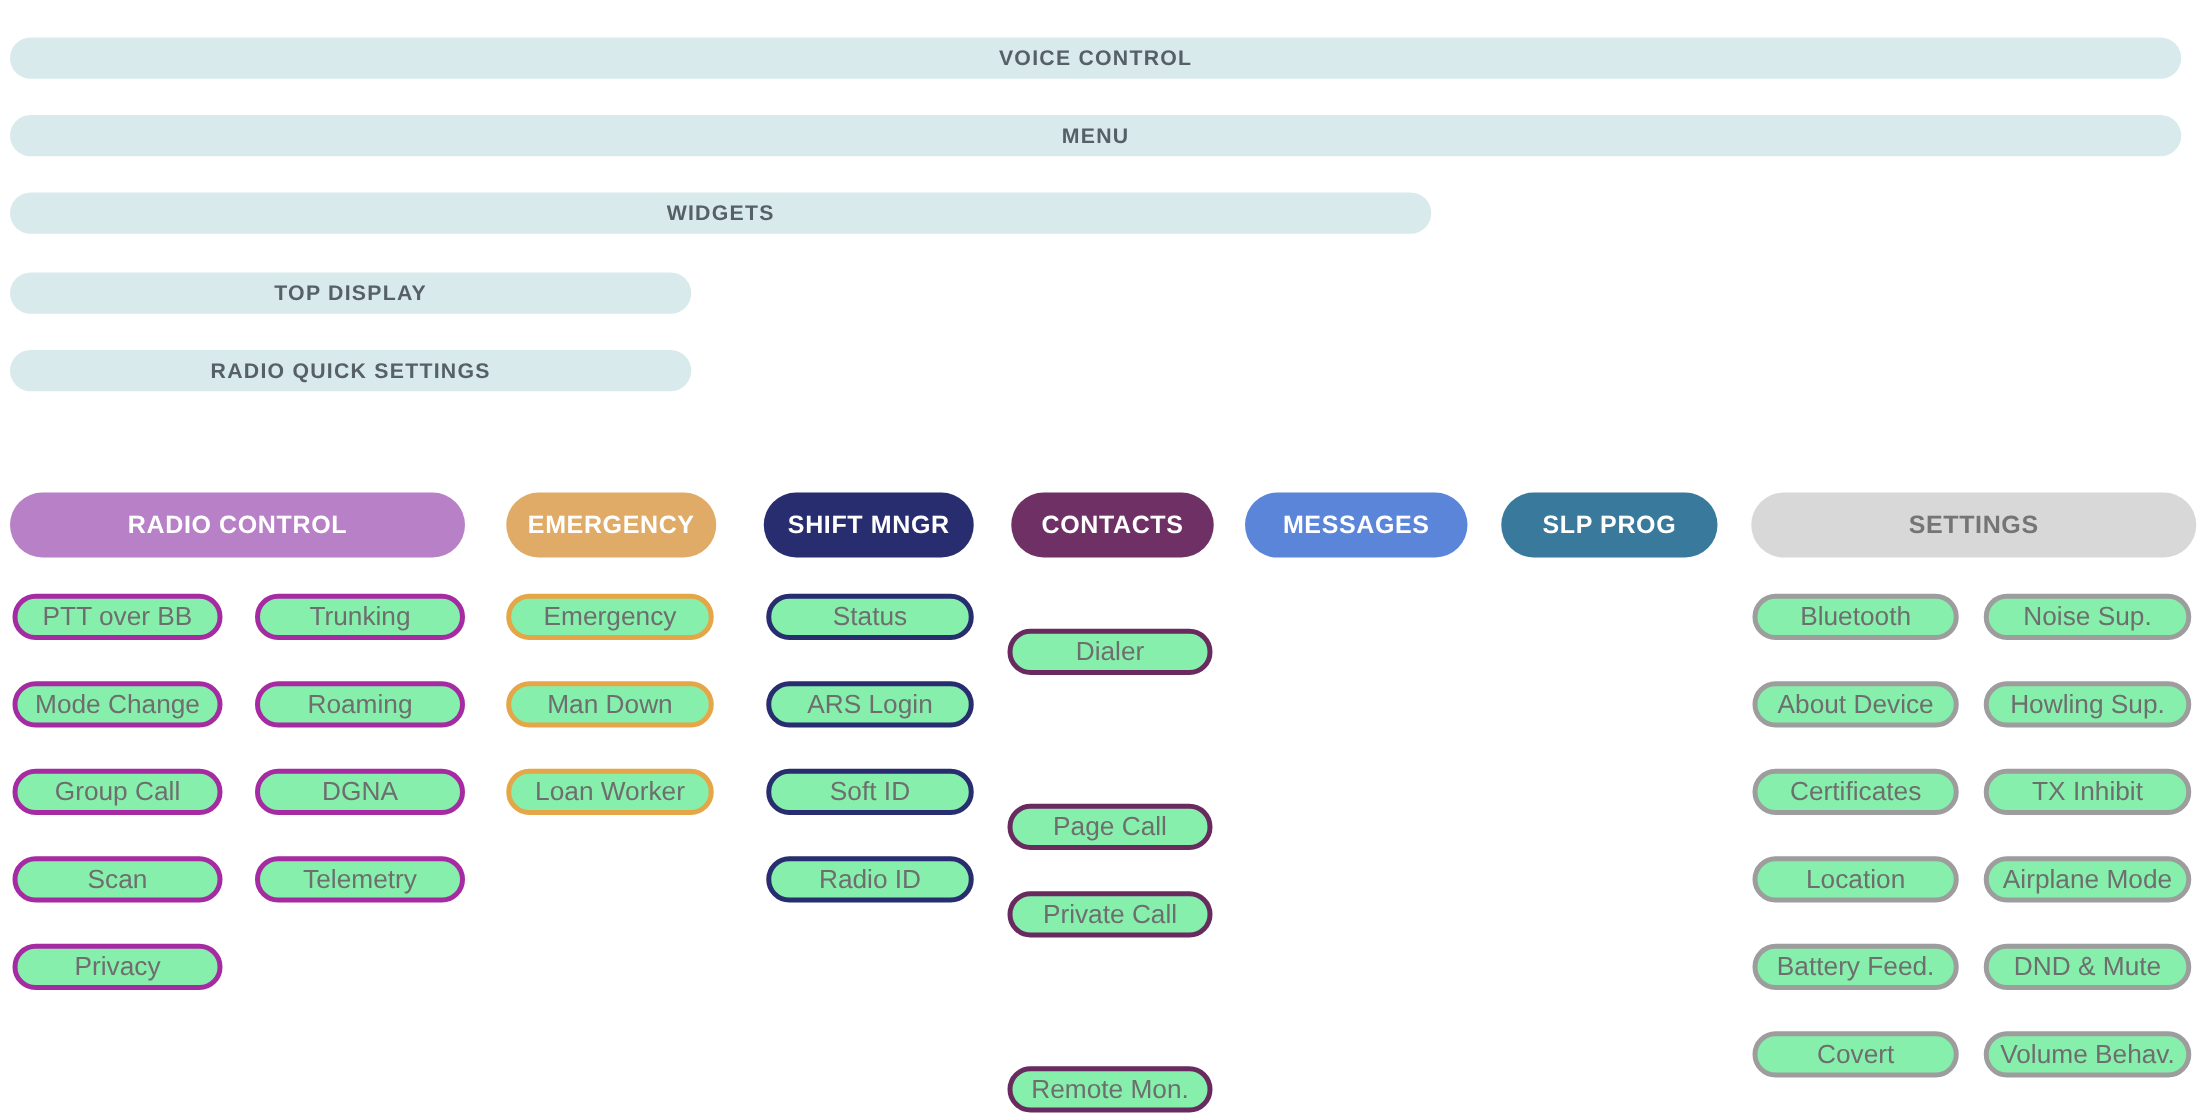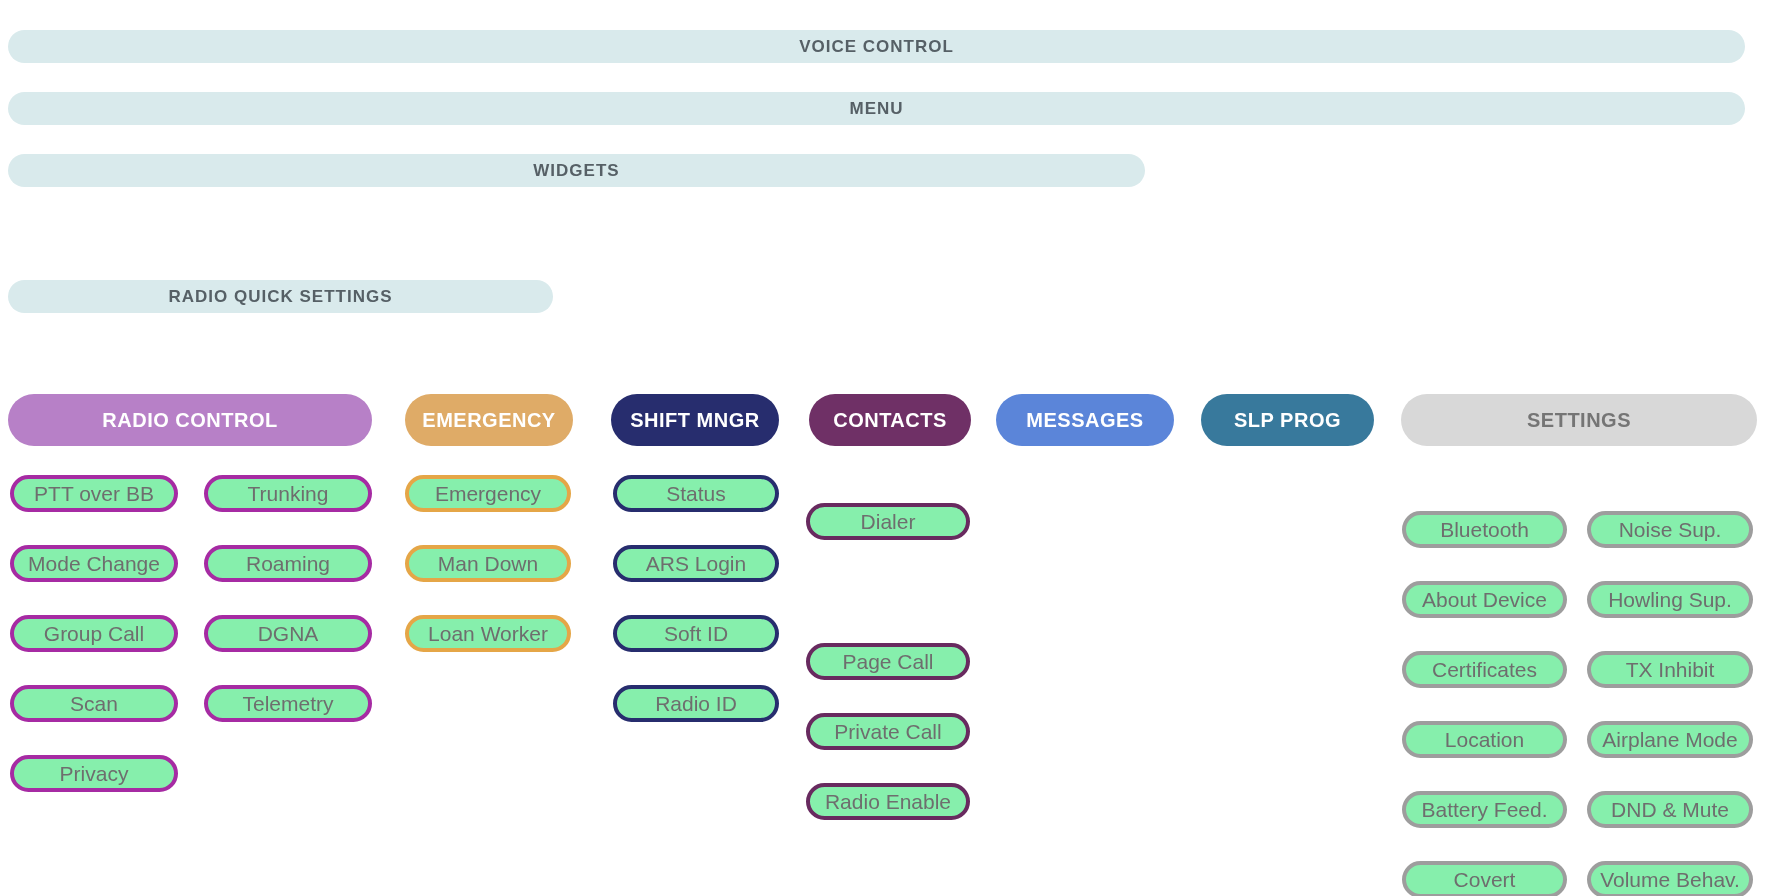--- a/index.html
+++ b/index.html
@@ -49,39 +49,40 @@
     box-sizing:border-box;
     border:4px solid #000;
     display:flex;align-items:center;justify-content:center;
     color:var(--pill-text);font-size:21px;
     white-space:nowrap;overflow:hidden;
   }
   .o-rc{border-color:var(--outline-radio-control);}
   .o-em{border-color:var(--outline-emergency);}
   .o-sm{border-color:var(--outline-shift-mngr);}
   .o-ct{border-color:var(--outline-contacts);}
-  .o-st{border-color:var(--outline-settings);margin-top:36px;}
+  .o-st{border-color:var(--outline-settings);}
   .col-rca{left:10px;width:168px;}
   .col-rcb{left:204px;width:168px;}
   .col-em{left:405px;width:166px;}
   .col-sm{left:613px;width:166px;}
   .col-ct{left:806px;width:164px;margin-top:28px;}
   .col-seta{left:1402px;width:165px;}
   .col-setb{left:1587px;width:166px;}
   .row1{top:475px;} .row2{top:545px;} .row3{top:615px;}
   .row4{top:685px;} .row5{top:755px;} .row6{top:825px;}
 </style>
 </head>
 <body>
 
 <div class="canvas">
 
   <div class="band band1">VOICE CONTROL</div>
   <div class="band band2">MENU</div>
   <div class="band band3">WIDGETS</div>
+  <div class="band band4">TOP DISPLAY</div>
   <div class="band band5">RADIO QUICK SETTINGS</div>
 
   <div class="cat cat-rc">RADIO CONTROL</div>
   <div class="cat cat-em">EMERGENCY</div>
   <div class="cat cat-sm">SHIFT MNGR</div>
   <div class="cat cat-ct">CONTACTS</div>
   <div class="cat cat-ms">MESSAGES</div>
   <div class="cat cat-sp">SLP PROG</div>
   <div class="cat cat-st">SETTINGS</div>
 
@@ -101,21 +102,21 @@
   <div class="pill o-em col-em row3">Loan Worker</div>
 
   <div class="pill o-sm col-sm row1">Status</div>
   <div class="pill o-sm col-sm row2">ARS Login</div>
   <div class="pill o-sm col-sm row3">Soft ID</div>
   <div class="pill o-sm col-sm row4">Radio ID</div>
 
   <div class="pill o-ct col-ct row1">Dialer</div>
   <div class="pill o-ct col-ct row4">Private Call</div>
   <div class="pill o-ct col-ct row3">Page Call</div>
-  <div class="pill o-ct col-ct row5">Radio Enable</div>
+  <div class="pill o-ct col-ct row6">Remote Mon.</div>
 
   <div class="pill o-st col-seta row1">Bluetooth</div>
   <div class="pill o-st col-seta row2">About Device</div>
   <div class="pill o-st col-seta row3">Certificates</div>
   <div class="pill o-st col-seta row4">Location</div>
   <div class="pill o-st col-seta row5">Battery Feed.</div>
   <div class="pill o-st col-seta row6">Covert</div>
 
   <div class="pill o-st col-setb row1">Noise Sup.</div>
   <div class="pill o-st col-setb row2">Howling Sup.</div>

